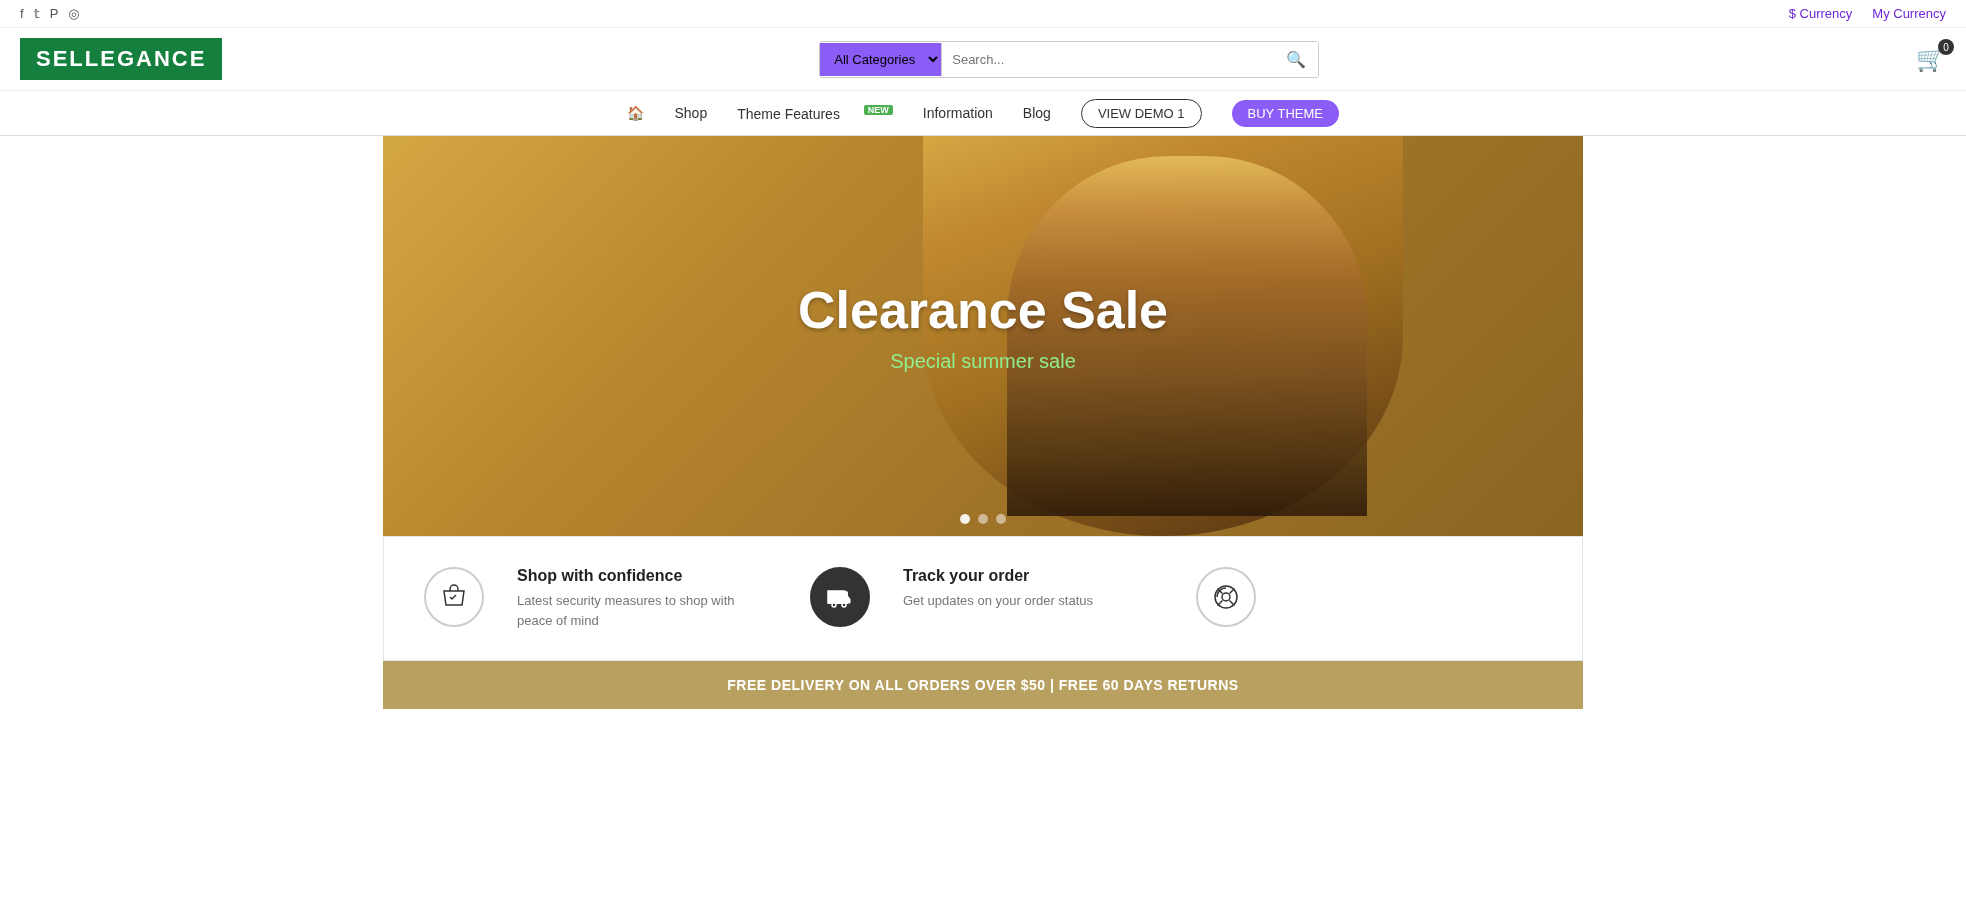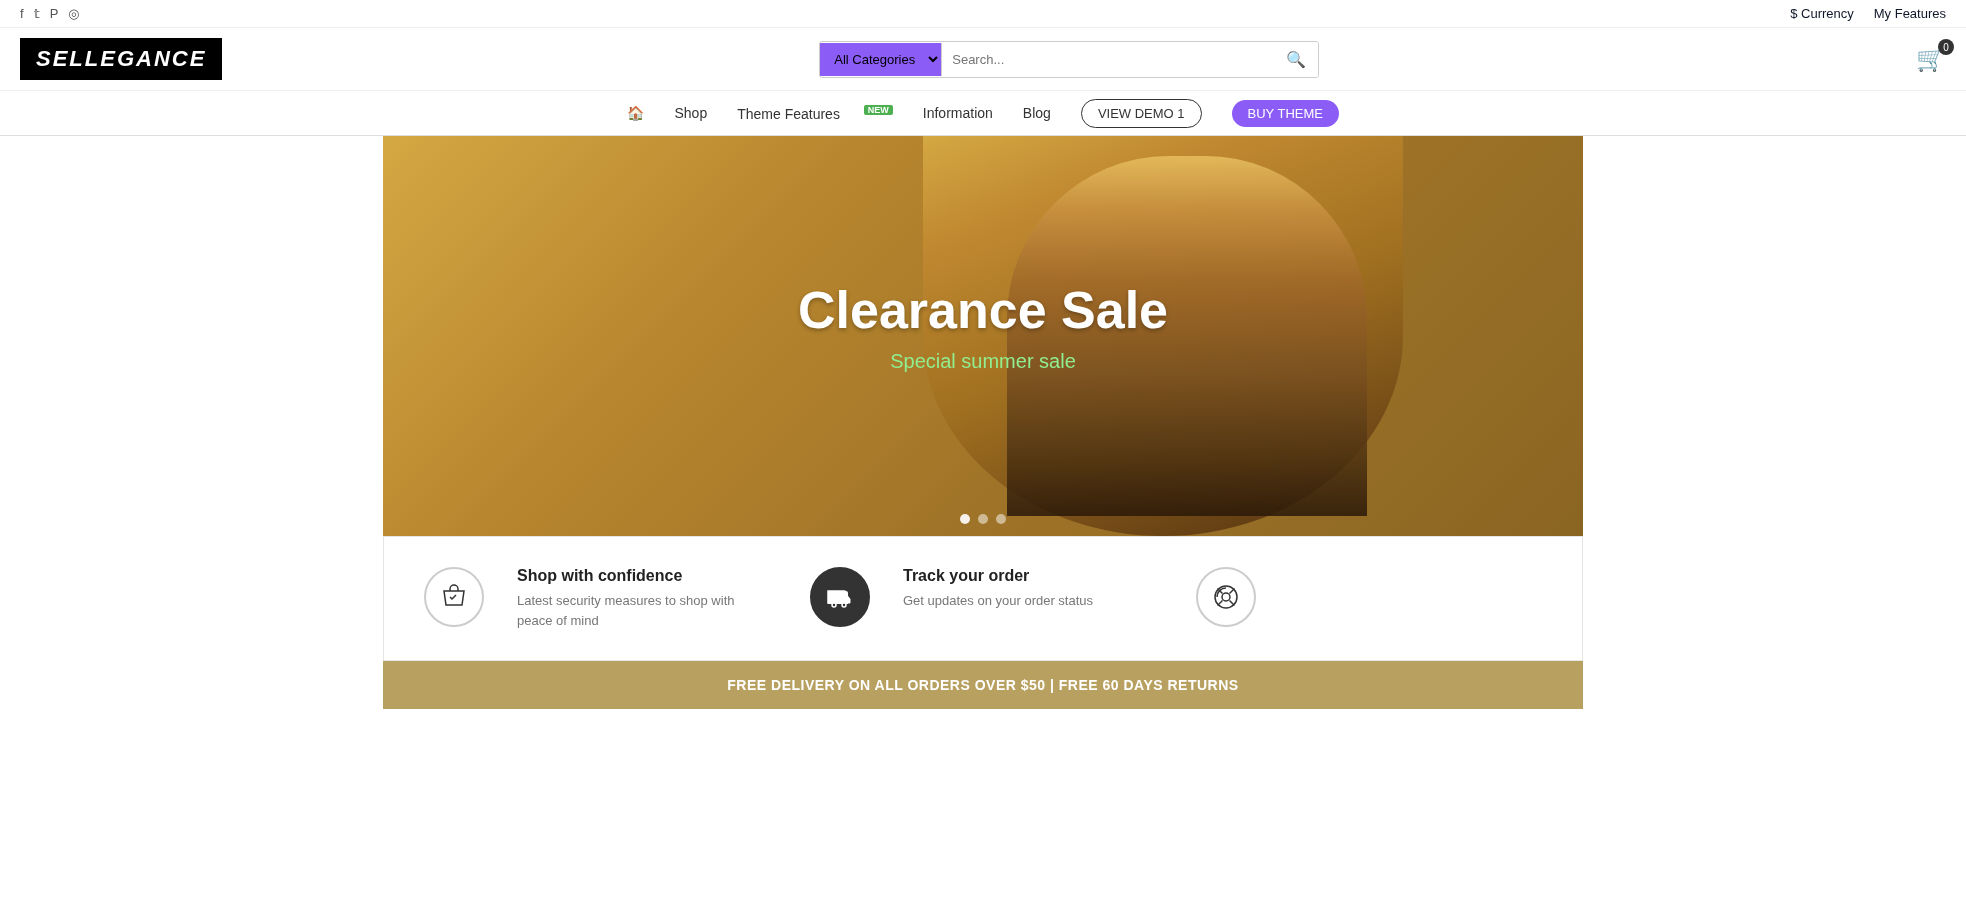--- a/index.html
+++ b/index.html
@@ -9,30 +9,29 @@
     .top-bar {
       display: flex;
       justify-content: space-between;
       align-items: center;
       padding: 6px 20px;
       background: #fff;
       border-bottom: 1px solid #eee;
     }
     .top-bar-social { display: flex; gap: 10px; align-items: center; }
     .top-bar-social a { color: #555; text-decoration: none; font-size: 13px; }
-    .top-bar-right { display: flex; gap: 20px; align-items: center; font-size: 13px; color: #0f172a; }
+    .top-bar-right { display: flex; gap: 20px; align-items: center; font-size: 13px; color: #6d28d9; }
     .top-bar-right span { cursor: pointer; }
     .logo {
-      background: #000000;
+      background: #15803d;
       color: #fff;
       font-size: 22px;
       font-weight: bold;
       padding: 8px 16px;
       letter-spacing: 2px;
-      font-style: italic;
       text-transform: uppercase;
     }
     .search-bar {
       display: flex;
       align-items: center;
       border: 1px solid #ccc;
       border-radius: 3px;
       overflow: hidden;
       flex: 1;
       max-width: 500px;
@@ -254,21 +253,21 @@
 
 <div class="top-bar">
   <div class="top-bar-social">
     <a href="#">f</a>
     <a href="#">𝕥</a>
     <a href="#">P</a>
     <a href="#">◎</a>
   </div>
   <div class="top-bar-right">
     <span>$ Currency</span>
-    <span>My Features</span>
+    <span>My Currency</span>
   </div>
 </div>
 
 <div class="header-wrapper">
   <div class="logo">SELLEGANCE</div>
 
   <div class="search-bar">
     <select>
       <option>All Categories</option>
     </select>

